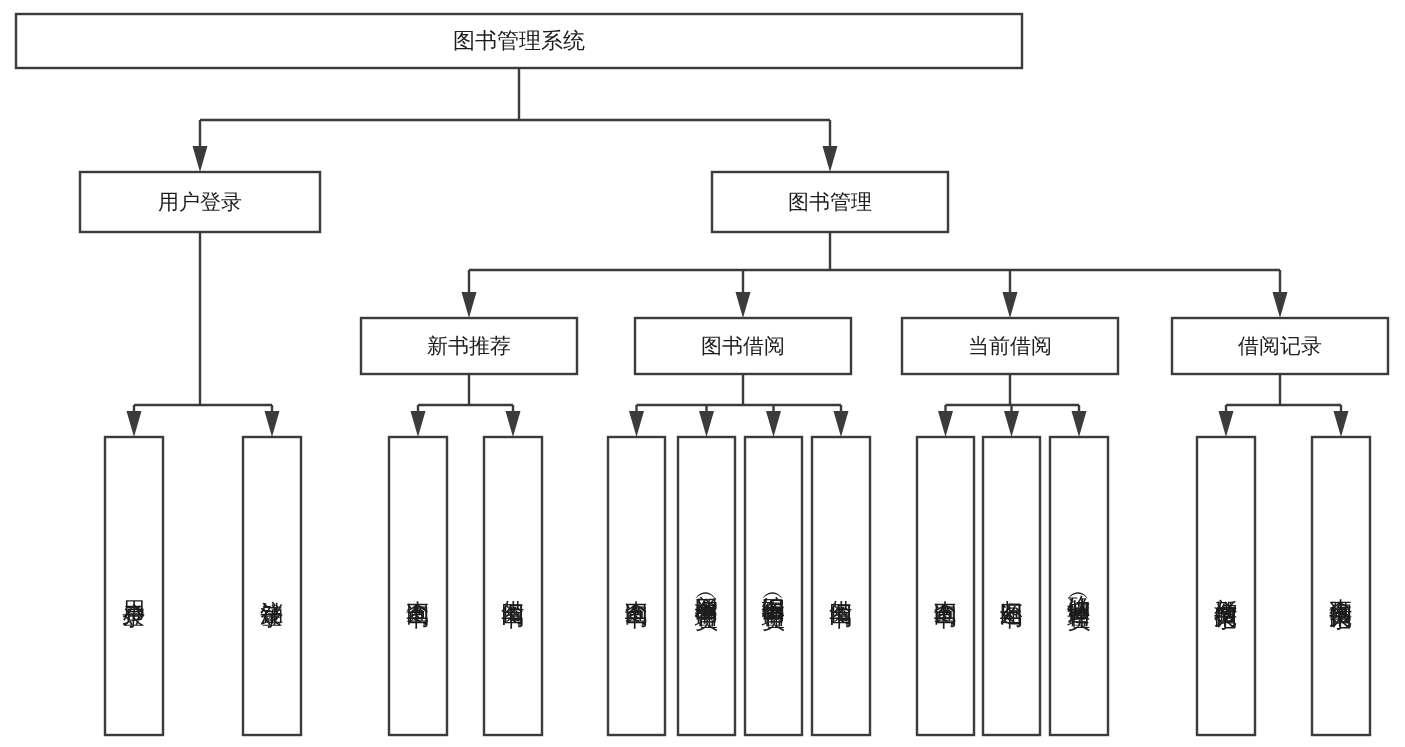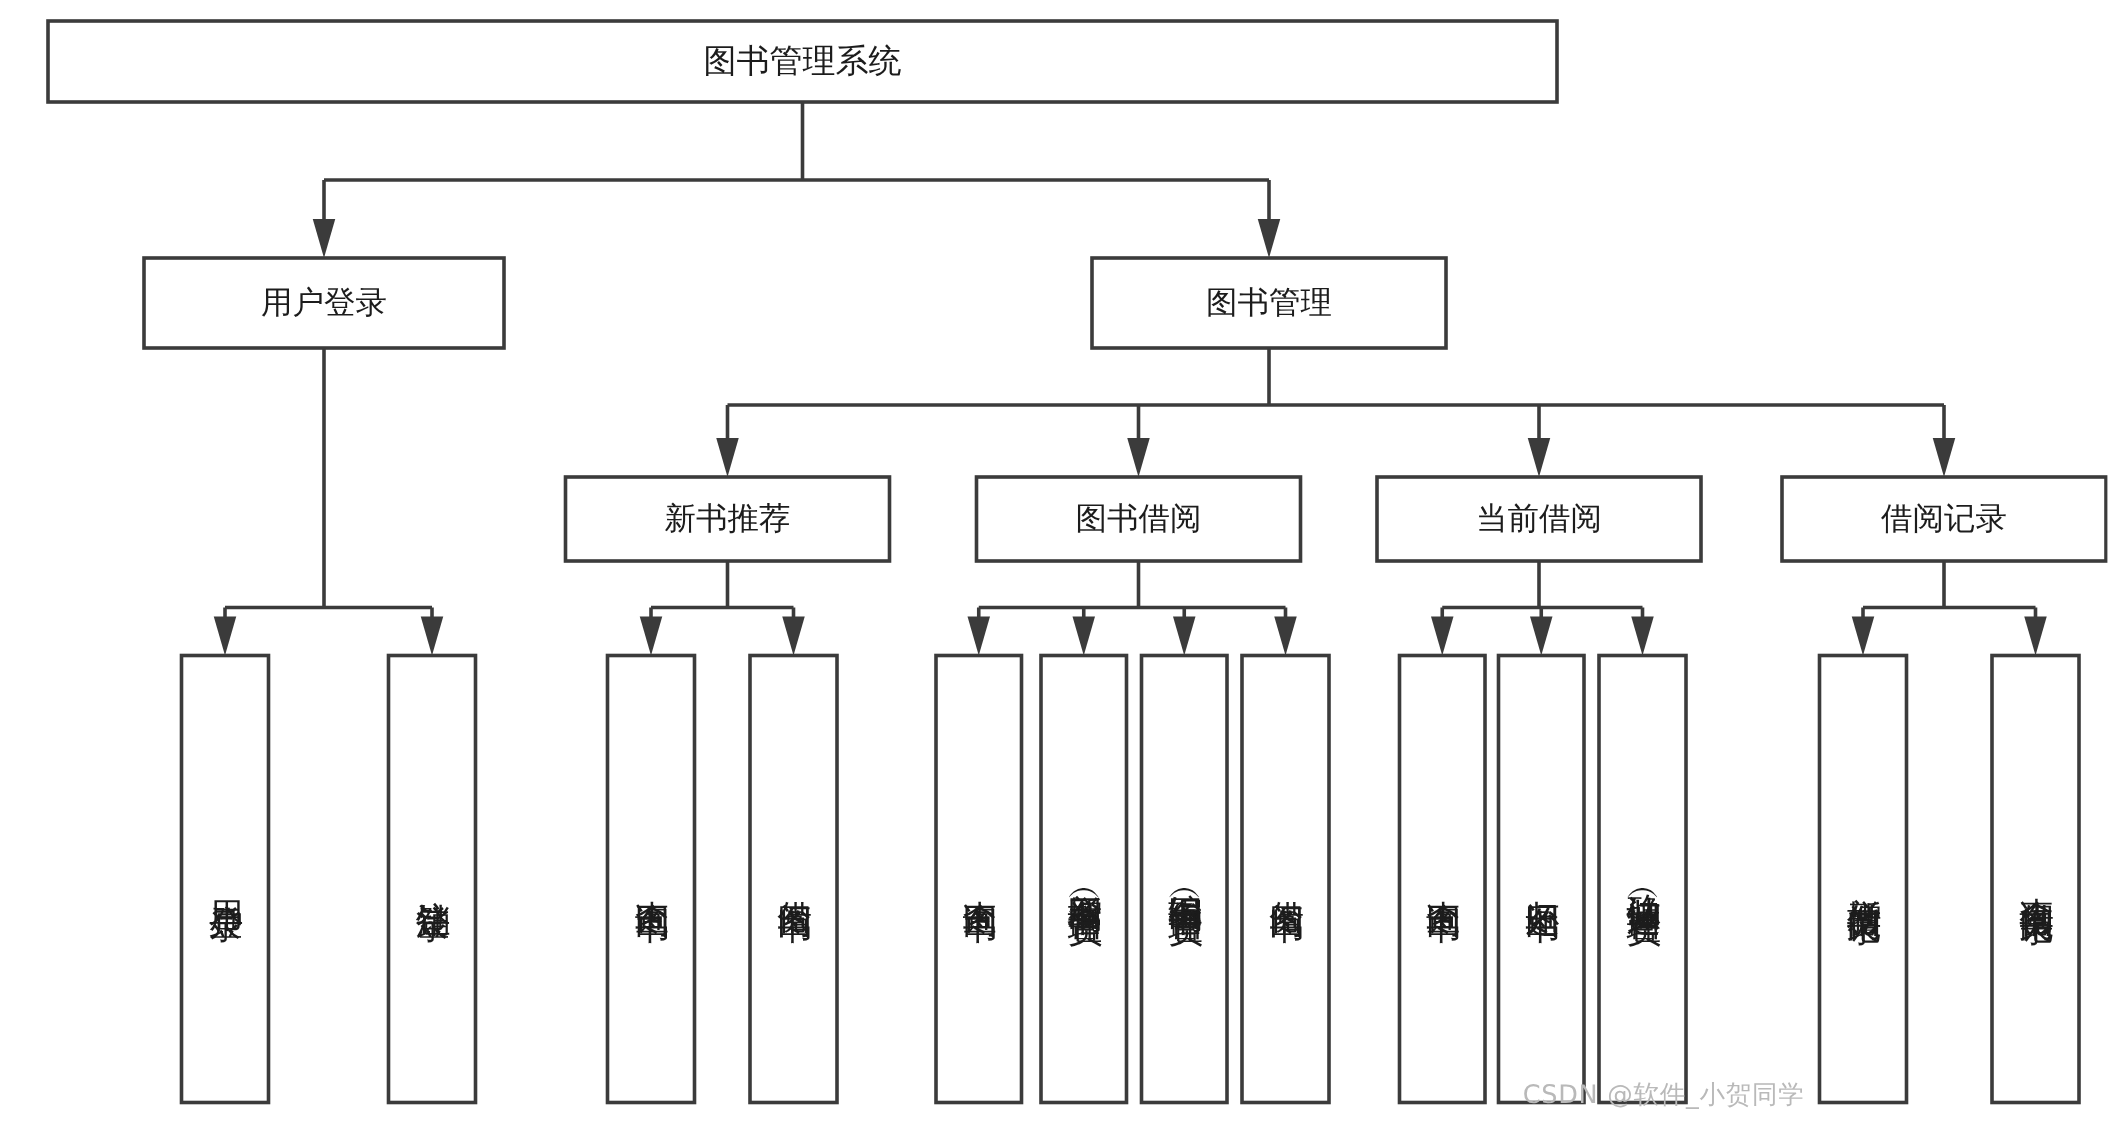--- a/index.html
+++ b/index.html
@@ -9,21 +9,21 @@
   }
   body {
     width: 1405px;
     height: 747px;
     font-family: "DejaVu Sans", "Liberation Sans", sans-serif;
     overflow: hidden;
     position: relative;
   }
   #diagram-root {
     position: absolute;
-    left: 16px;
+    left: 0;
     top: 0;
     width: 1195px;
     height: 747px;
   }
   svg.diagram-canvas {
     display: block;
     width: 1405px;
     height: 747px;
   }
   .node-box {
@@ -214,15 +214,14 @@
         <span class="leaf-label">确认归还（管理员）</span>
       </div>
       <div class="leaf-label-wrap" style="left: 1197px; top: 437px; width: 58px; height: 298px; padding-top: 143px; box-sizing: border-box;">
         <span class="leaf-label">新增借阅记录</span>
       </div>
       <div class="leaf-label-wrap" style="left: 1312px; top: 437px; width: 58px; height: 298px; padding-top: 143px; box-sizing: border-box;">
         <span class="leaf-label">查询借阅记录</span>
       </div>
     </div>
 
-  <div class="watermark">CSDN @软件_小贺同学</div>
 
 </div>
 
 </body></html>

